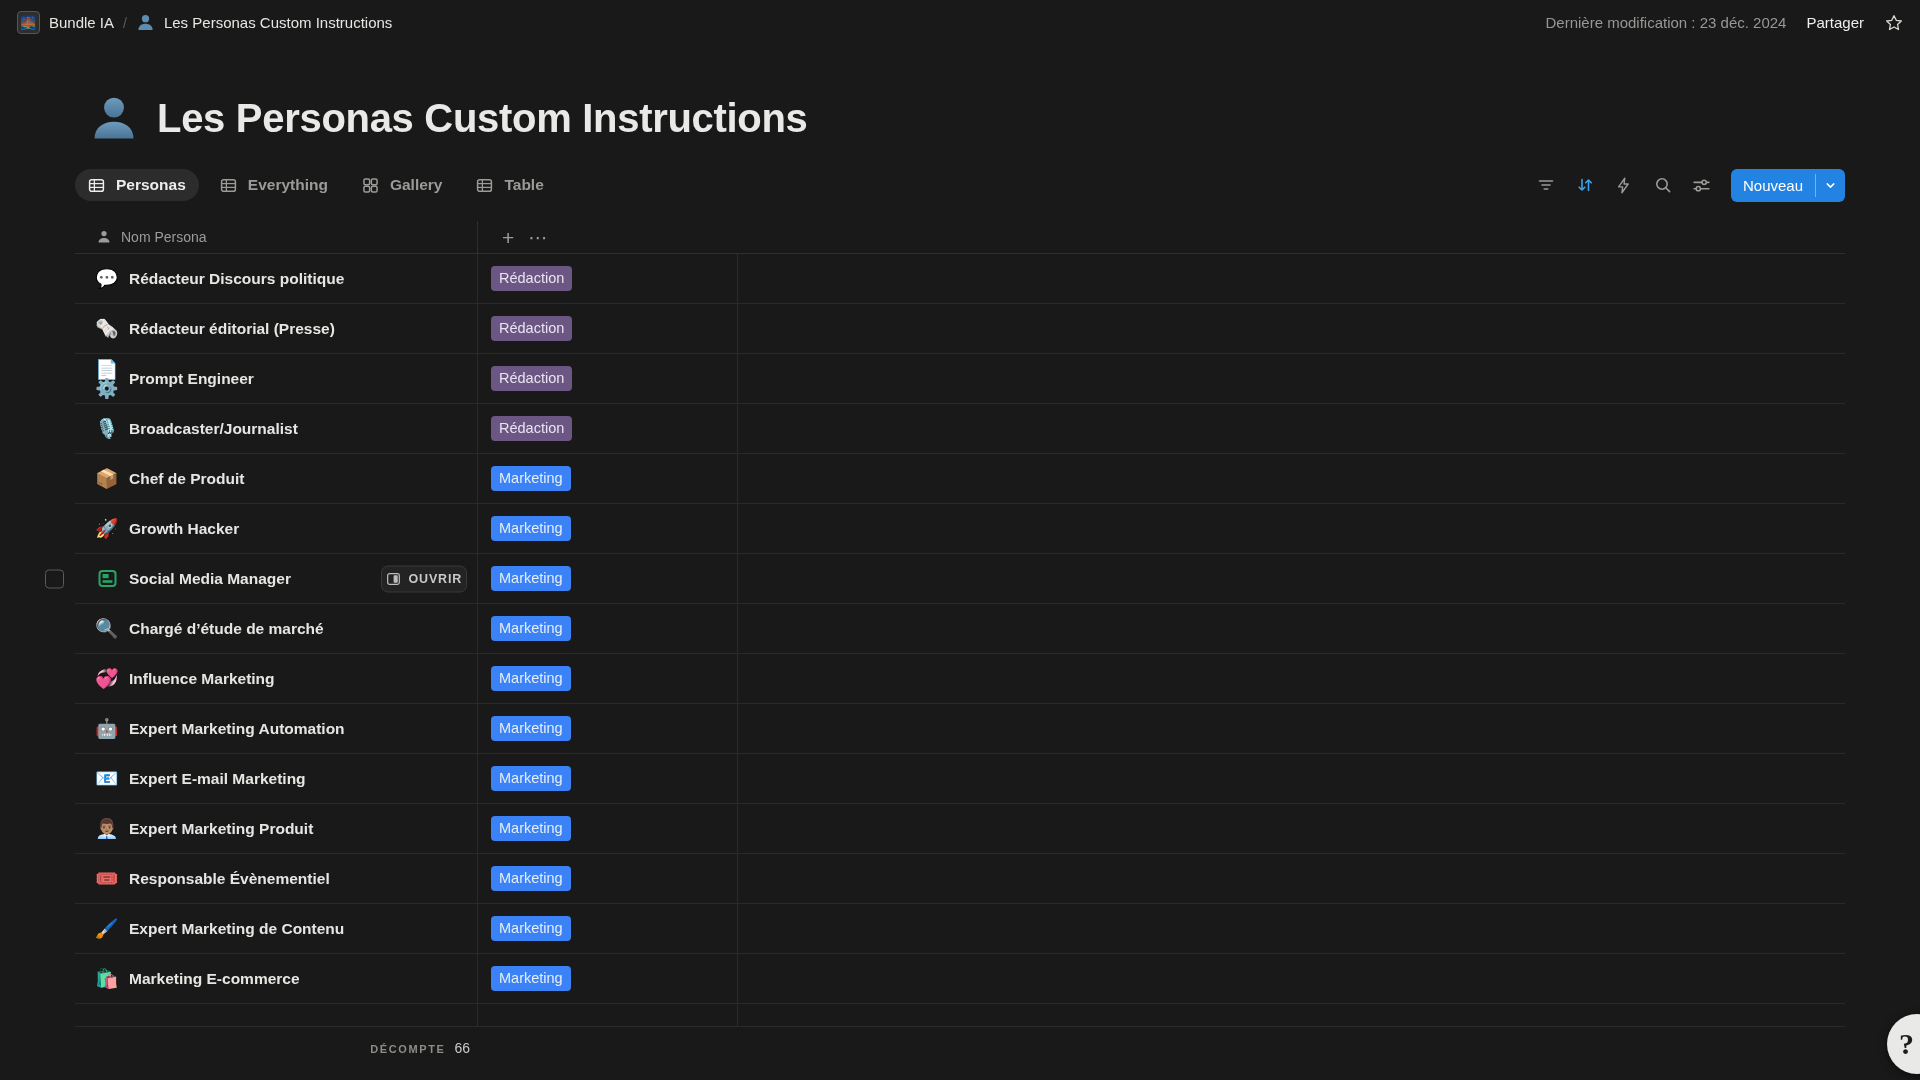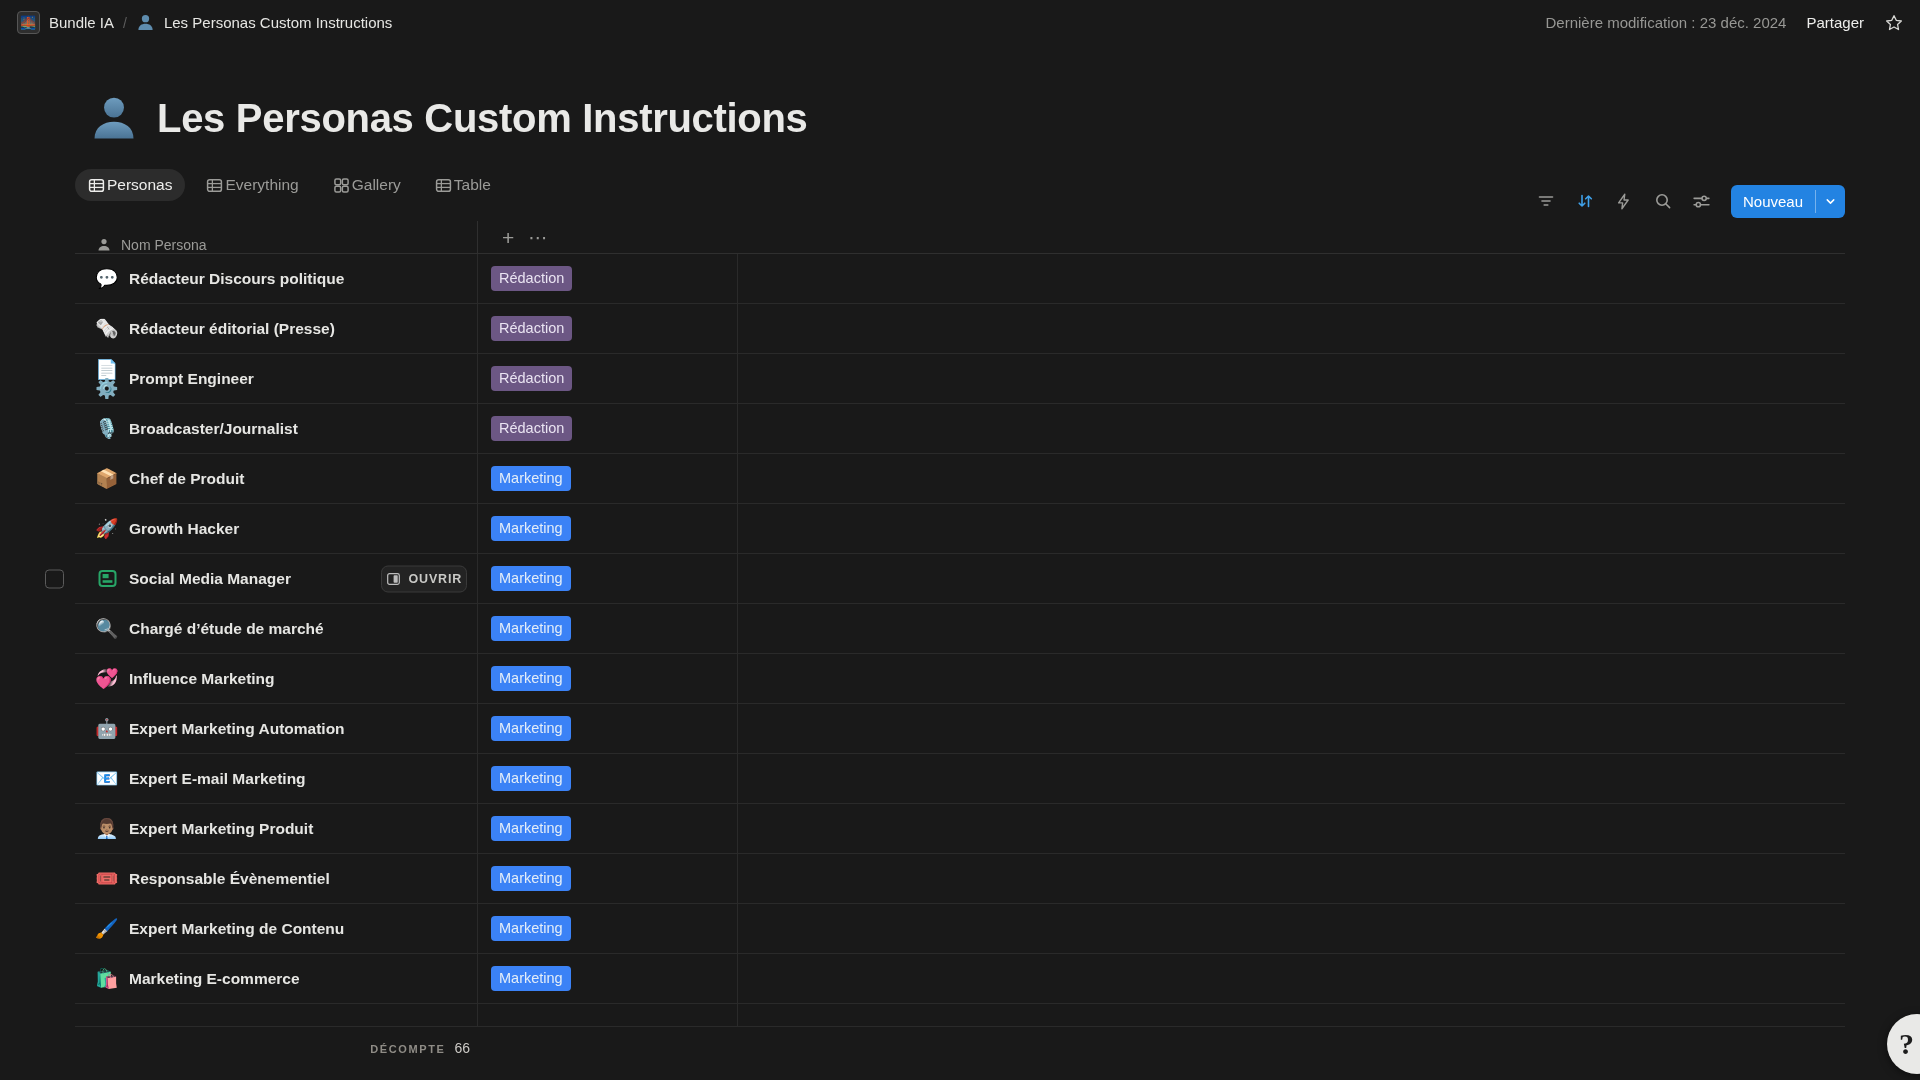--- a/index.html
+++ b/index.html
@@ -17,34 +17,34 @@
   .crumb-sep { color:#5d5d5d; font-size:14px; }
   .tb-right { display:flex; align-items:center; gap:20px; }
   .mod-text { color:#979794; font-size:15px; }
   .share { font-size:15px; color:#EDEDEB; }
   
   .content { margin:0 75px; width:1770px; }
   .title-row { margin-top:47px; padding-left:13px; display:flex; align-items:center; gap:17px; }
   .title-row h1 { font-size:40px; font-weight:700; letter-spacing:-0.3px; color:#E9E9E7; }
   
   .tabs-row { margin-top:21px; display:flex; align-items:center; gap:8px; position:relative; height:40px; }
-  .tab { display:flex; align-items:center; gap:2px; padding:7px 13px; border-radius:20px; color:#9B9B98; font-size:15.5px; font-weight:400; cursor:pointer; }
+  .tab { display:flex; align-items:center; gap:11px; padding:7px 13px; border-radius:20px; color:#9B9B98; font-size:15.5px; font-weight:700; cursor:pointer; }
   .tab.active { background:#2C2C2C; color:#EDEDEB; }
   .tab svg { flex:none; }
-  .toolbar { position:absolute; right:0; top:16px; height:40px; display:flex; align-items:center; gap:9px; }
+  .toolbar { position:absolute; right:0; top:0; height:40px; display:flex; align-items:center; gap:9px; }
   .tool-btn { width:30px; height:30px; display:flex; align-items:center; justify-content:center; border-radius:4px; cursor:pointer; color:#9B9B98; }
   .btn-new { margin-left:5px; display:flex; height:33px; background:#2383E2; border-radius:6px; color:#fff; overflow:hidden; cursor:pointer; }
   .btn-new-main { display:flex; align-items:center; padding:0 12px; font-size:15px; font-weight:500; }
   .btn-new-sep { width:1px; background:rgba(255,255,255,0.38); margin:5px 0; }
   .btn-new-chev { width:29px; display:flex; align-items:center; justify-content:center; }
   
   .table { margin-top:16px; }
   .thead { display:flex; height:33px; align-items:stretch; border-bottom:1px solid #2F2F2F; color:#9B9B98; font-size:14px; }
   .th { display:flex; align-items:center; gap:9px; }
-  .th-name { width:403px; padding-left:21px; border-right:1px solid #2F2F2F;align-items:flex-end; }
+  .th-name { width:403px; padding-left:21px; border-right:1px solid #2F2F2F; }
   .th-cat  { width:260px; padding-left:13px; border-right:1px solid #2F2F2F; }
   .th-rest { flex:1; display:flex; align-items:center; gap:14px; padding-left:24px; }
   .th-plus { font-size:21px; font-weight:300; color:#9B9B98; cursor:pointer; line-height:1; }
   .th-dots { font-size:19px; letter-spacing:2px; color:#9B9B98; cursor:pointer; line-height:1; }
   .row { display:flex; height:50px; border-bottom:1px solid #2A2A2A; position:relative; }
   .cell-name { width:403px; border-right:1px solid #2A2A2A; display:flex; align-items:center; gap:11px; padding-left:21px; position:relative; }
   .row-icon { font-size:19px; line-height:1; width:22px; display:flex; justify-content:center; flex:none; }
   .row-name { font-size:15.5px; font-weight:600; color:#E6E6E3; white-space:nowrap; }
   .cell-cat { width:260px; border-right:1px solid #2A2A2A; display:flex; align-items:center; padding-left:13px; }
   .cell-rest { flex:1; }

